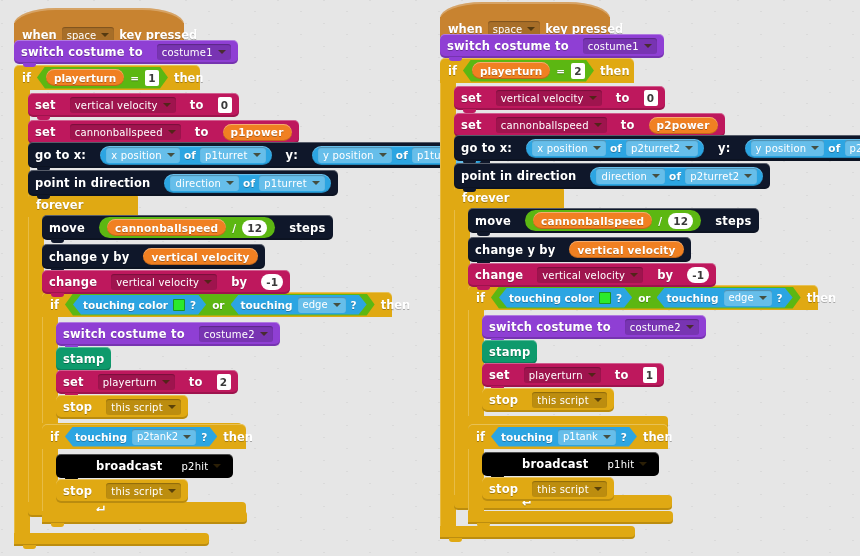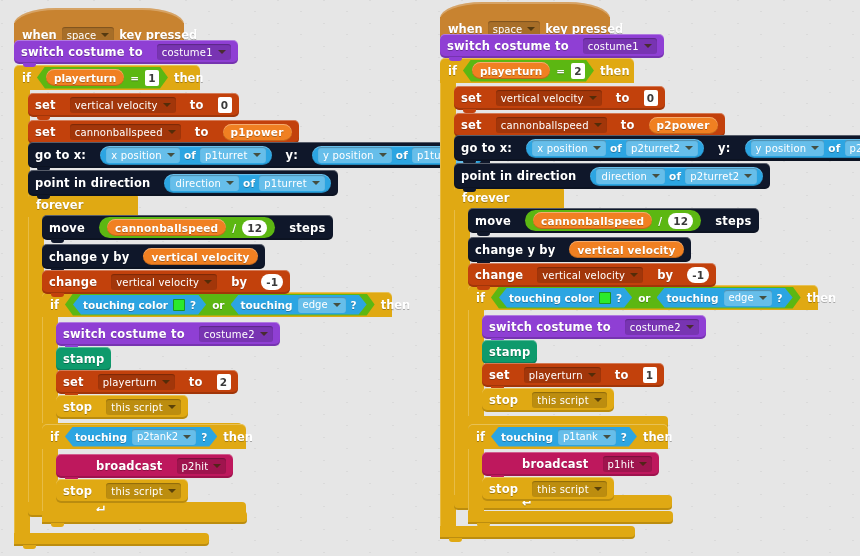--- a/index.html
+++ b/index.html
@@ -41,25 +41,25 @@
   
   .blk.stack::after {
     content:"";
     position:absolute; left:9px; bottom:-3px;
     width:13px; height:4px;
     border-radius: 0 0 3px 3px;
     background: inherit;
   }
 
   
-  .c-events   { background:#be185d;padding-left:40px; }
+  .c-events   { background:#000000;padding-left:40px; }
   .c-looks    { background:#8f3fd4; }
   .c-motion   { background:#0f172a; }
   .c-control  { background:#e0a913; }
-  .c-data     { background:#c2410c;justify-content:space-between; }
+  .c-data     { background:#be185d;justify-content:space-between; }
   .c-pen      { background:#0e9a6c; }
 
   
   .hat {
     position: absolute;
     color:#fff; font-size:11.5px; font-weight:bold;
     text-shadow: 0 1px 0 rgba(0,0,0,.28);
     white-space:nowrap;
   }
   .hat .hat-cap {

